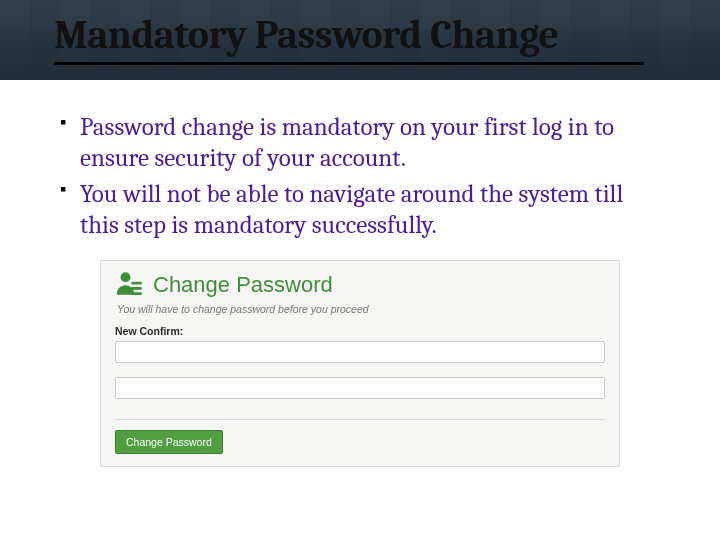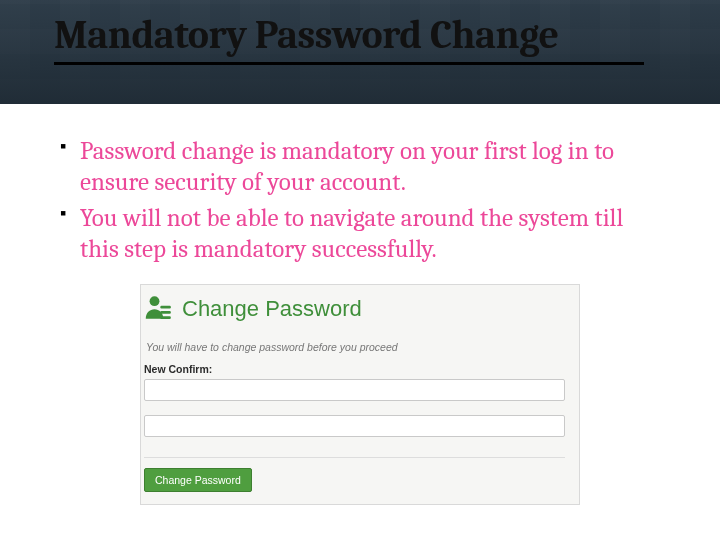--- a/index.html
+++ b/index.html
@@ -3,21 +3,21 @@
 <meta charset="utf-8">
 <style>
   * { box-sizing: border-box; margin: 0; padding: 0; }
   html, body { width: 720px; height: 540px; }
   body {
     font-family: Cambria, Georgia, "Times New Roman", serif;
     background: #ffffff;
     position: relative;
   }
   .header-band {
-    height: 104px;
+    height: 80px;
     background: #273541;
     background-image:
       linear-gradient(rgba(50,65,78,0.6), rgba(30,42,52,0.9)),
       repeating-linear-gradient(90deg, rgba(255,255,255,0.04) 0 30px, rgba(255,255,255,0) 30px 60px),
       repeating-linear-gradient(0deg, rgba(255,255,255,0.03) 0 25px, rgba(255,255,255,0) 25px 50px);
     position: relative;
   }
   .title {
     position: absolute;
     left: 54px;
@@ -30,62 +30,62 @@
   .title::after {
     content: "";
     display: block;
     width: 590px;
     height: 3px;
     background: #000;
     margin-top: 4px;
   }
   .bullets {
     margin: 32px 60px 0 60px;
-    color: #ec4899;
+    color: #4c1d95;
     font-size: 25px;
     line-height: 1.22;
     list-style: none;
   }
   .bullets li {
     position: relative;
     padding-left: 20px;
     margin-bottom: 6px;
   }
   .bullets li::before {
     content: "▪";
     position: absolute;
     left: 0;
     top: 0;
     font-size: 18px;
     color: #000;
   }
   .panel-wrap {
     margin: 20px auto 0 auto;
-    width: 440px;
+    width: 520px;
     border: 1px solid #d9d9d9;
     background: #f6f6f4;
-    padding: 8px 14px 12px 3px;
+    padding: 8px 14px 12px 14px;
     font-family: "Segoe UI", Arial, sans-serif;
   }
   .panel-head {
     display: flex;
     align-items: center;
     gap: 10px;
   }
   .panel-head svg { flex: 0 0 auto; }
   .panel-title {
     font-size: 22px;
     font-weight: 400;
     color: #3f8f3a;
   }
   .panel-sub {
     font-size: 10.5px;
     font-style: italic;
     color: #777;
-    margin: 16px 0 10px 2px;
+    margin: 2px 0 10px 2px;
   }
   .field-label {
     font-size: 10.5px;
     font-weight: 700;
     color: #2b2b2b;
     margin-bottom: 4px;
   }
   .field-input {
     width: 100%;
     height: 22px;

